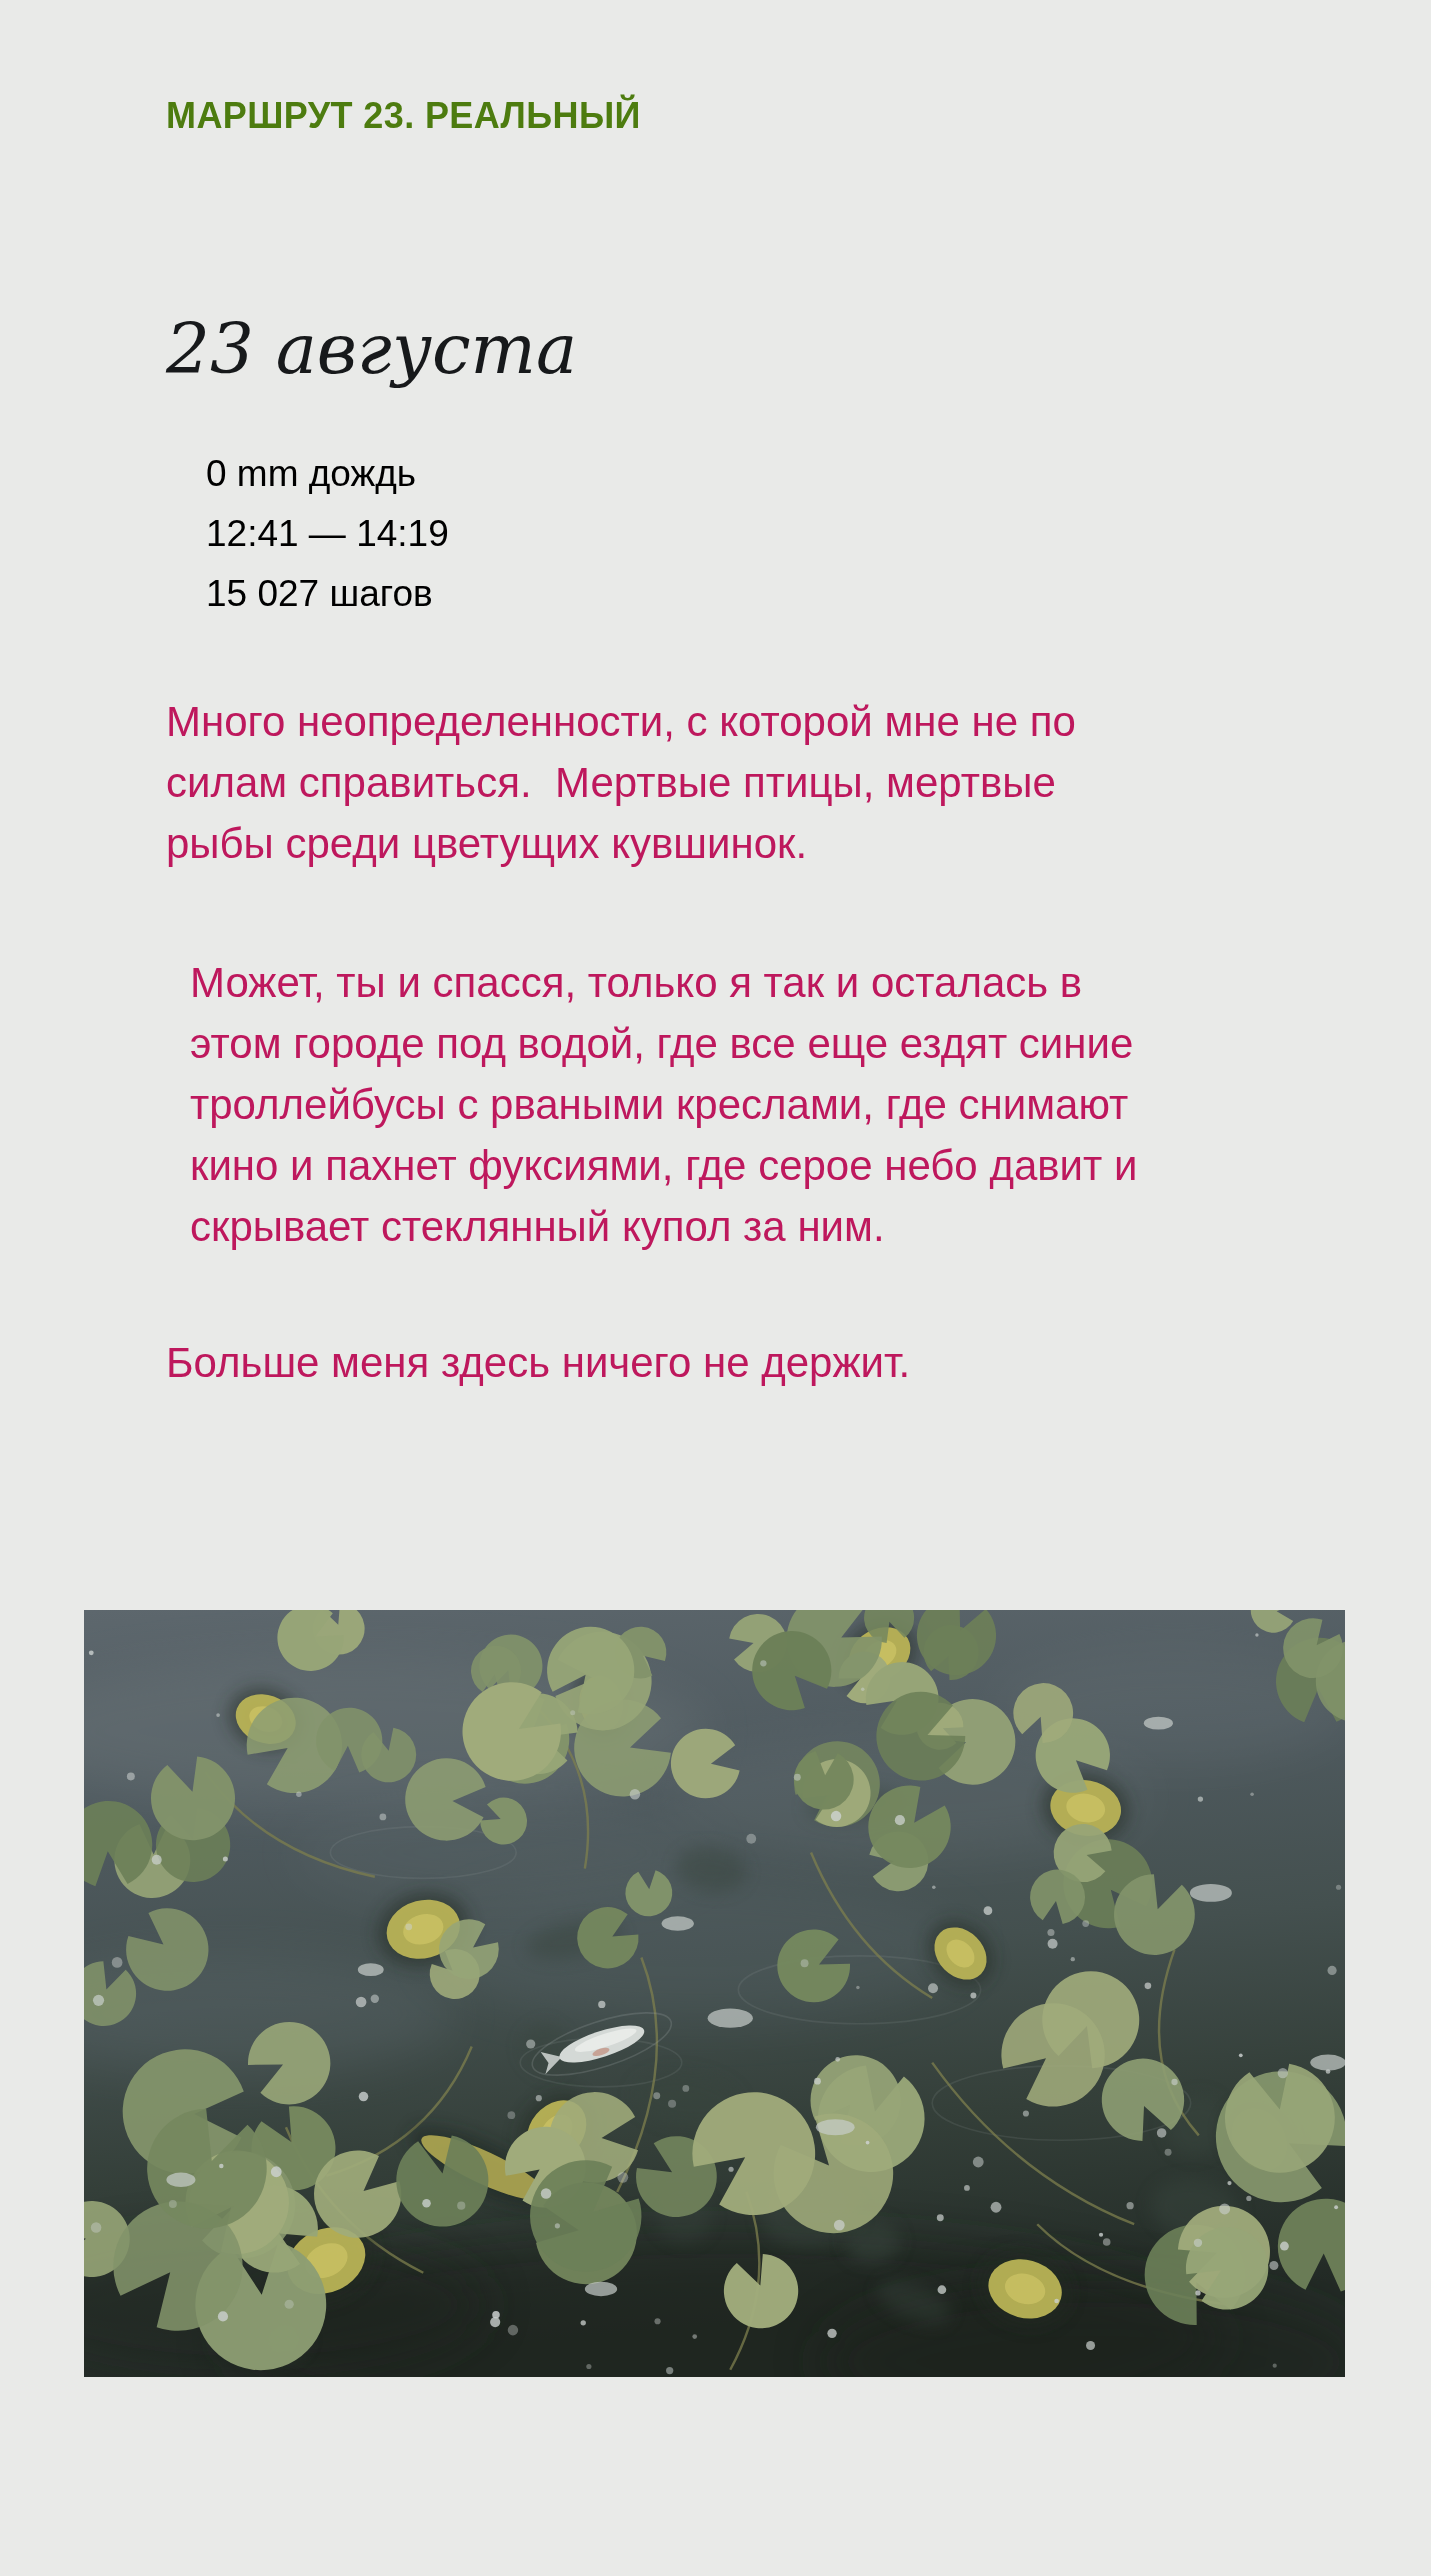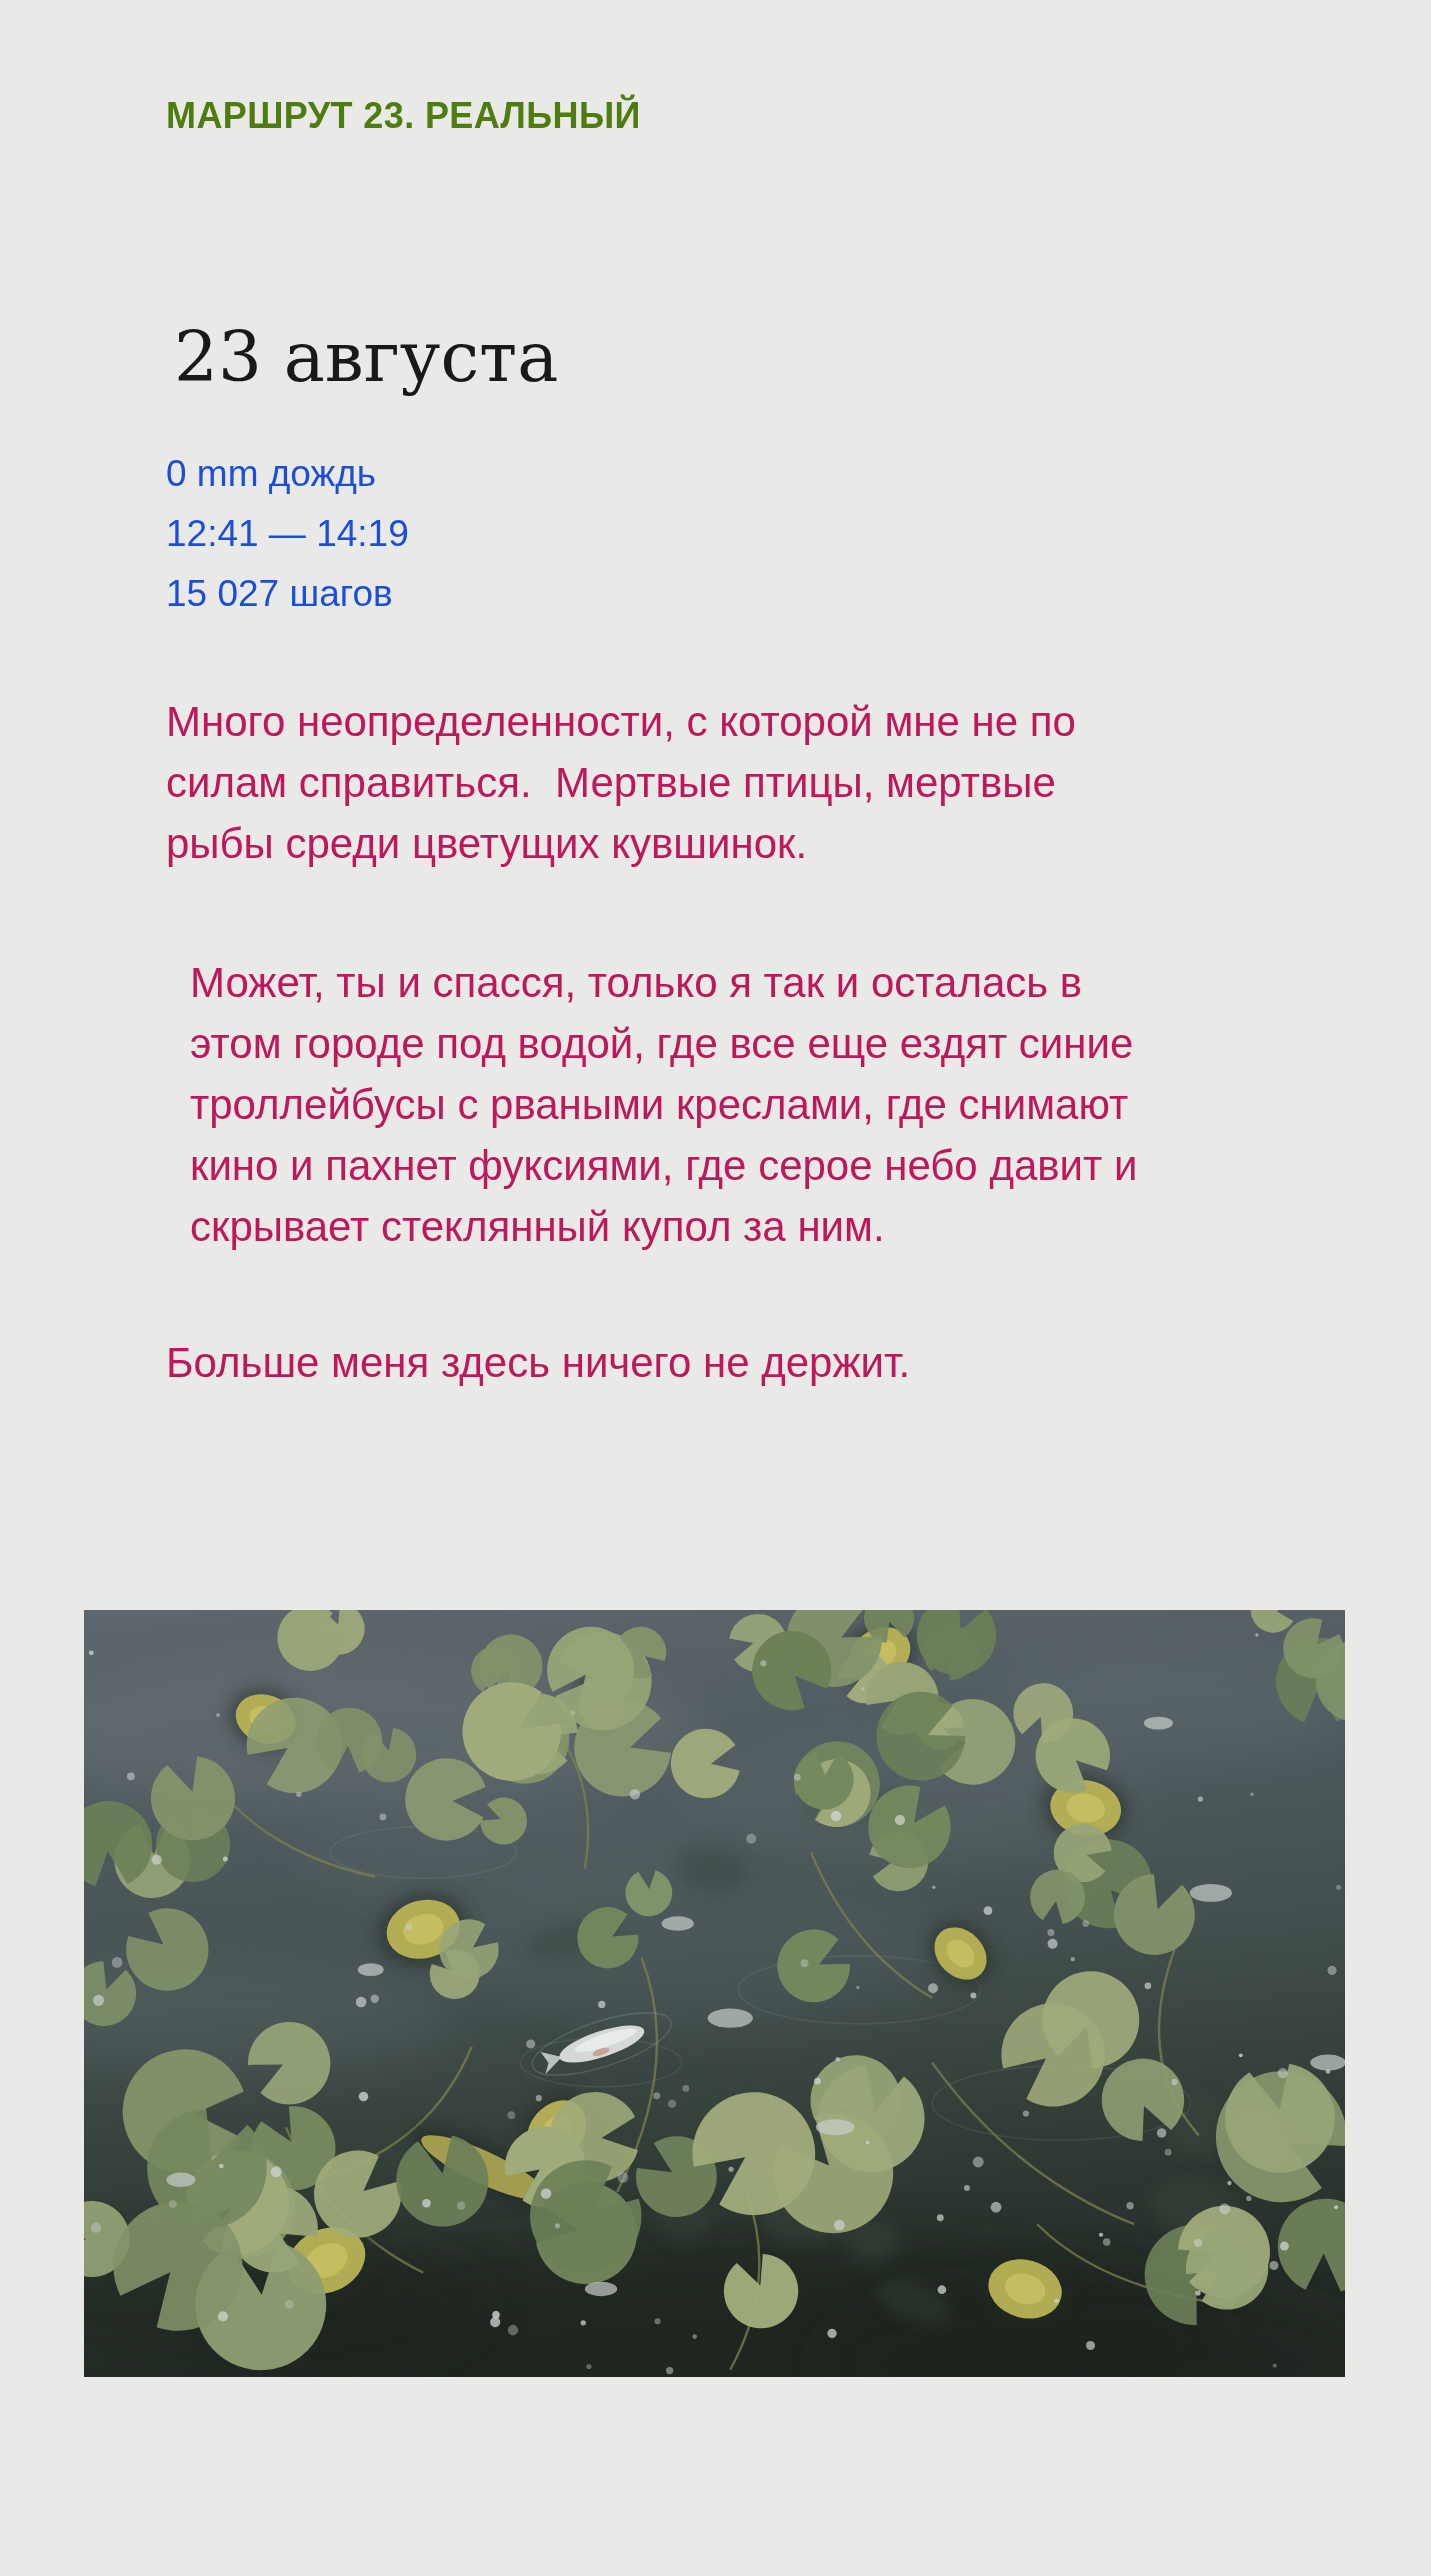--- a/index.html
+++ b/index.html
@@ -22,21 +22,22 @@
     top:315px;
     font-family:"DejaVu Serif","Liberation Serif",serif;
     font-size:69px;line-height:69px;
     font-weight:400;
     color:#17191b;
   }
   .meta{
     top:444px;
     font-size:37px;line-height:60px;
     font-weight:400;
-    color:#1d4ed8;
+    color:#000000;
+    margin-left:40px;
   }
   .body-par{
     margin:0;
     font-size:42px;line-height:61px;
     color:#be185d;
     white-space:pre-wrap;
     width:1131px;
   }
   .p1{top:691px;}
   .p2{top:952px;margin-left:24px;}
@@ -47,21 +48,21 @@
     width:1261px;height:767px;
     overflow:hidden;
   }
   figure.photo svg{display:block;width:1261px;height:767px;}
 </style>
 </head>
 <body>
 
 <div class="abs kicker">МАРШРУТ 23. РЕАЛЬНЫЙ</div>
 
-<h1 class="abs title" style="margin:8px;">23 августа</h1>
+<h1 class="abs title" style="margin:0;font-style:italic;">23 августа</h1>
 
 <div class="abs meta">
   <div>0 mm дождь</div>
   <div>12:41 — 14:19</div>
   <div>15 027 шагов</div>
 </div>
 
 <p class="abs body-par p1">Много неопределенности, с которой мне не по
 силам справиться.  Мертвые птицы, мертвые
 рыбы среди цветущих кувшинок.</p>

